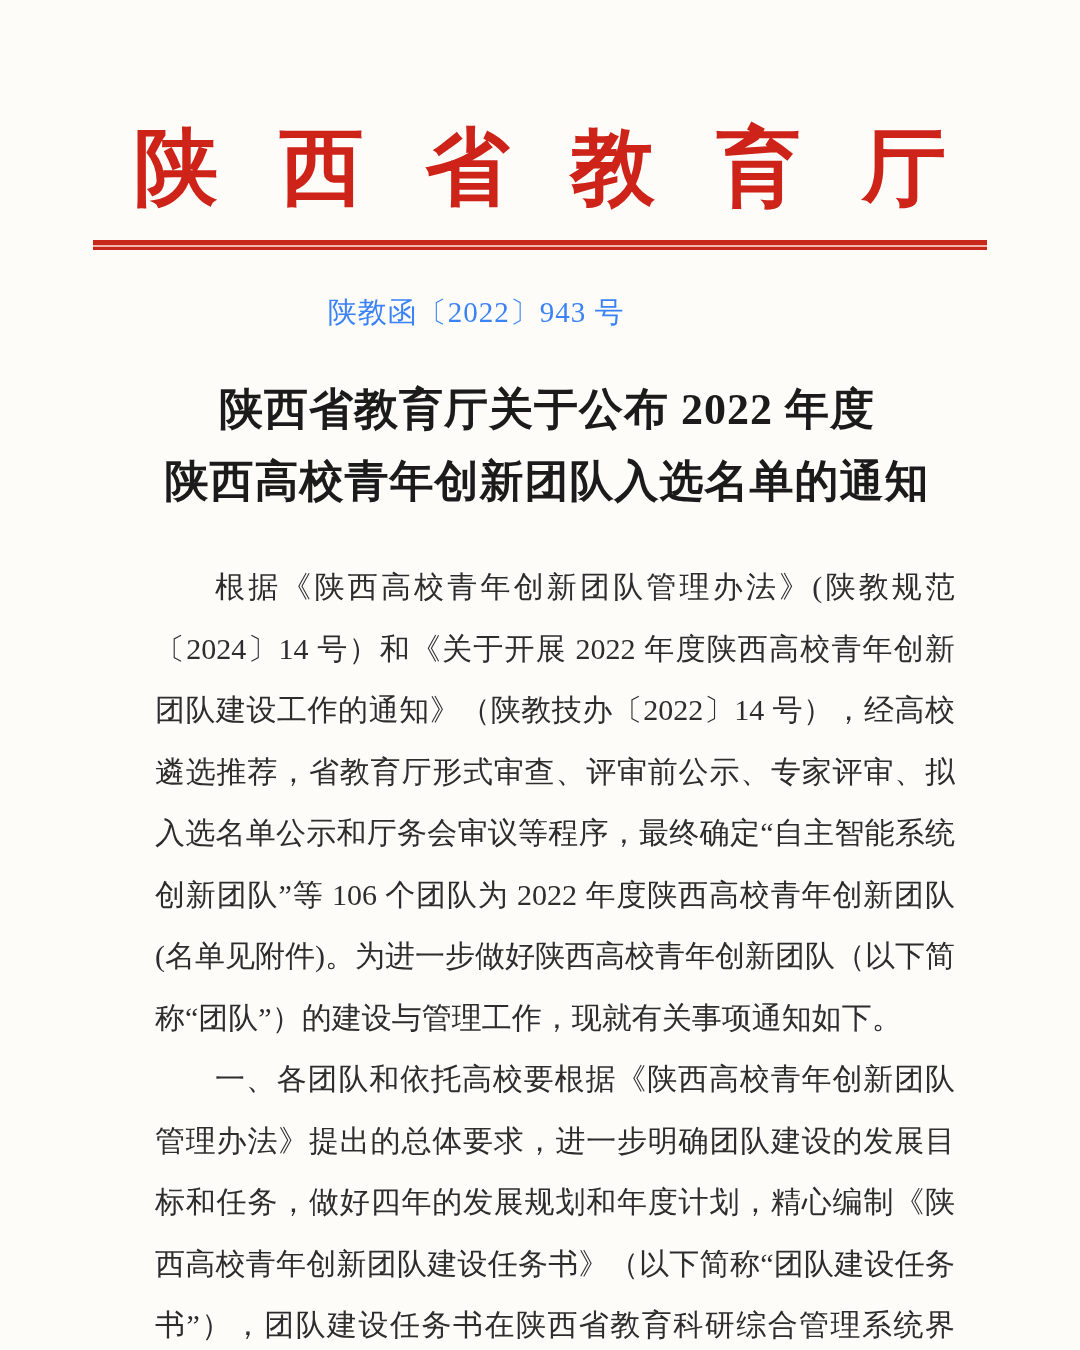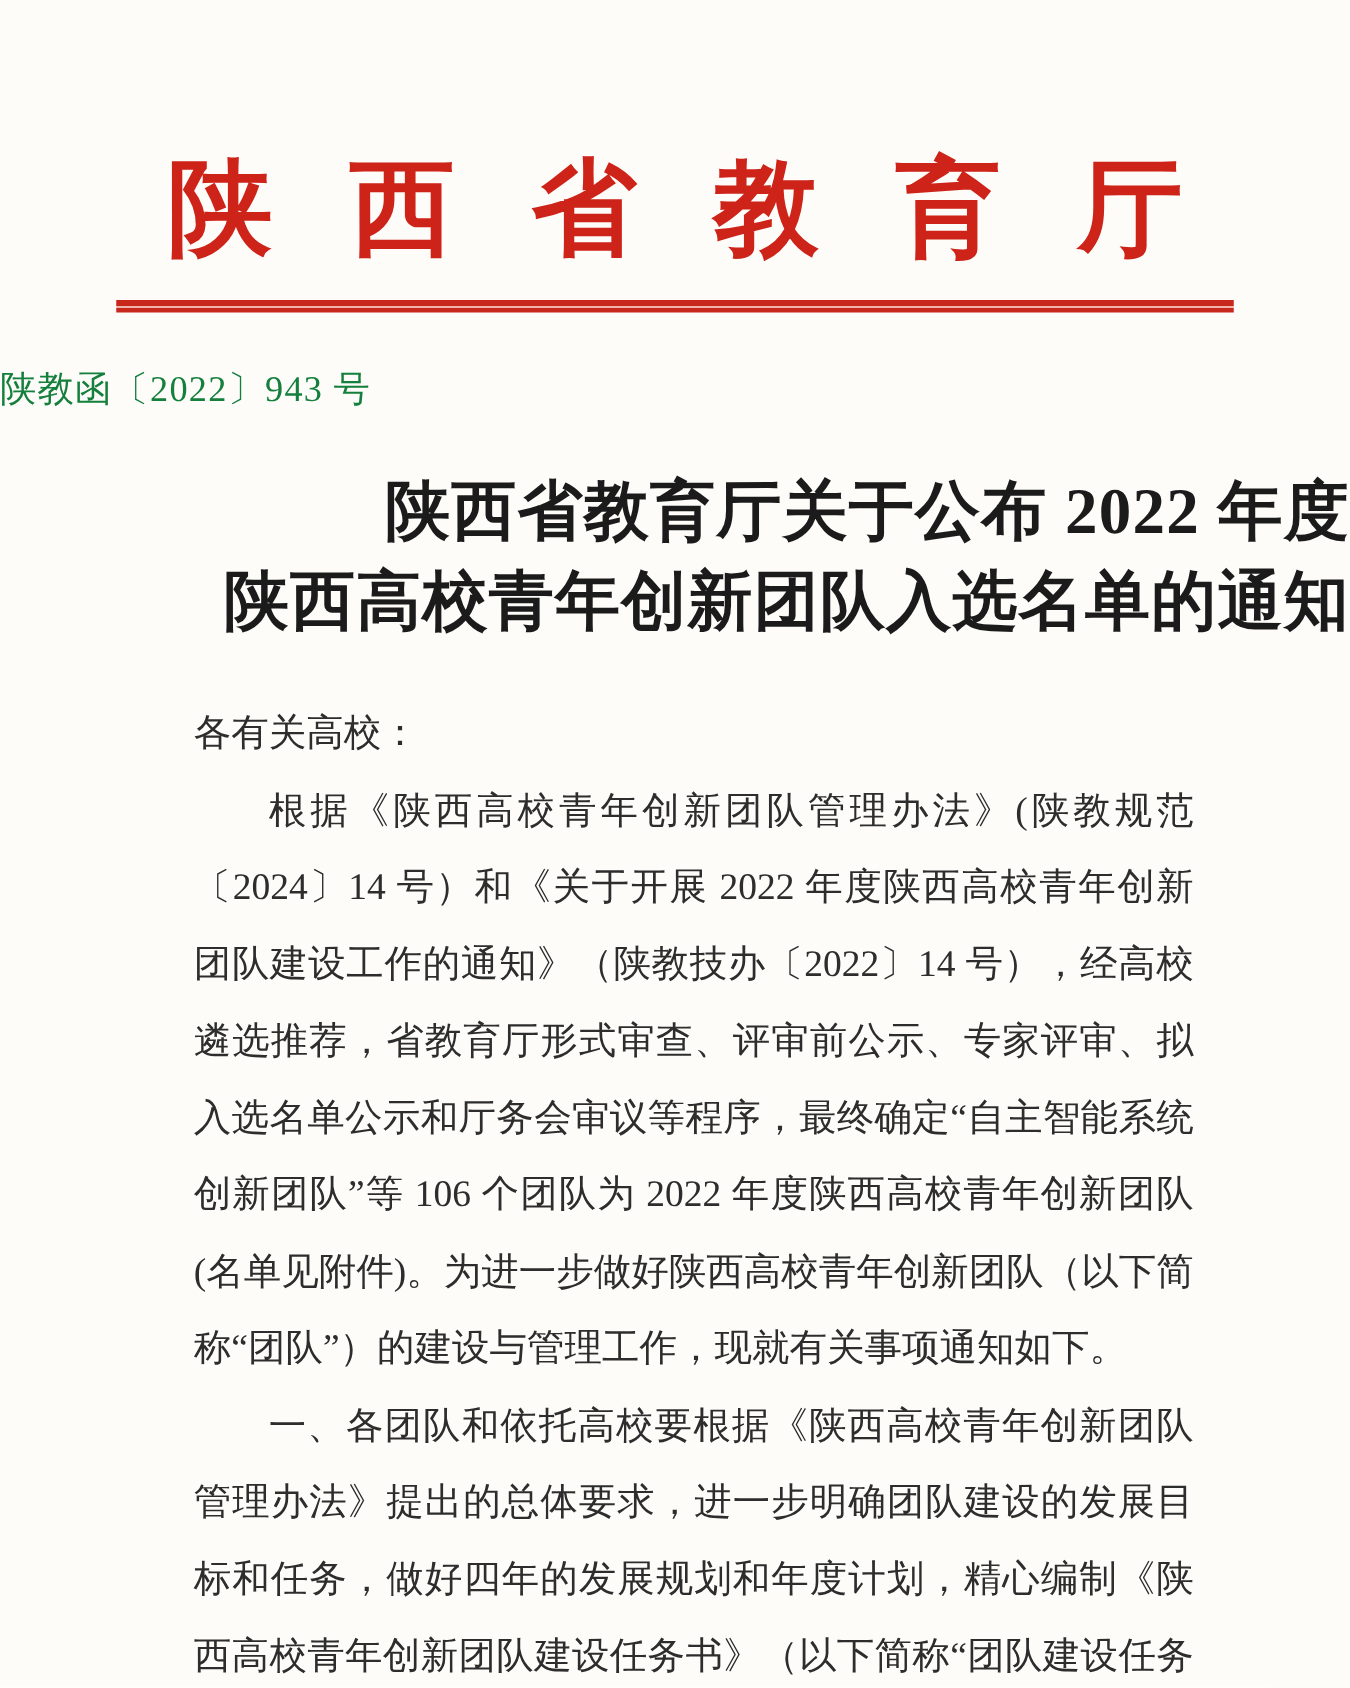--- a/index.html
+++ b/index.html
@@ -39,31 +39,31 @@
       to bottom,
       #c8271c 0%, #c8271c 50%,
       #f0b4ad 50%, #f0b4ad 67%,
       #c8271c 67%, #c8271c 100%
     );
   }
   
   .doc-number {
     margin-top: 44px;
     padding-right: 128px;
-    text-align: left;
+    text-align: center;
     font-size: 29px;
     line-height: 36px;
-    color: #15803d;
+    color: #3b82f6;
     letter-spacing: 1px;
   }
   
   .title {
     margin: 44px 0 0 14px;
-    text-align: right;
-    font-size: 52px;
+    text-align: center;
+    font-size: 44px;
     line-height: 72px;
     font-weight: 700;
     color: #1b1b1b;
     letter-spacing: 1px;
   }
   .title-line {
     display: block;
   }
   
   .body-text {
@@ -100,18 +100,17 @@
   </div>
 
   <div class="doc-number">陕教函〔2022〕943 号</div>
 
   <h1 class="title">
     <span class="title-line">陕西省教育厅关于公布 2022 年度</span>
     <span class="title-line">陕西高校青年创新团队入选名单的通知</span>
   </h1>
 
   <div class="body-text">
-    <p class="salutation">各有关高校：</p>
     <p class="para">根据《陕西高校青年创新团队管理办法》(陕教规范〔2024〕14 号）和《关于开展 2022 年度陕西高校青年创新团队建设工作的通知》（陕教技办〔2022〕14 号），经高校遴选推荐，省教育厅形式审查、评审前公示、专家评审、拟入选名单公示和厅务会审议等程序，最终确定“自主智能系统创新团队”等 106 个团队为 2022 年度陕西高校青年创新团队(名单见附件)。为进一步做好陕西高校青年创新团队（以下简称“团队”）的建设与管理工作，现就有关事项通知如下。</p>
     <p class="para">一、各团队和依托高校要根据《陕西高校青年创新团队管理办法》提出的总体要求，进一步明确团队建设的发展目标和任务，做好四年的发展规划和年度计划，精心编制《陕西高校青年创新团队建设任务书》（以下简称“团队建设任务书”），团队建设任务书在陕西省教育科研综合管理系统界面“相关下载”一栏中下载。</p>
   </div>
 
 </div>
 
 </body></html>

